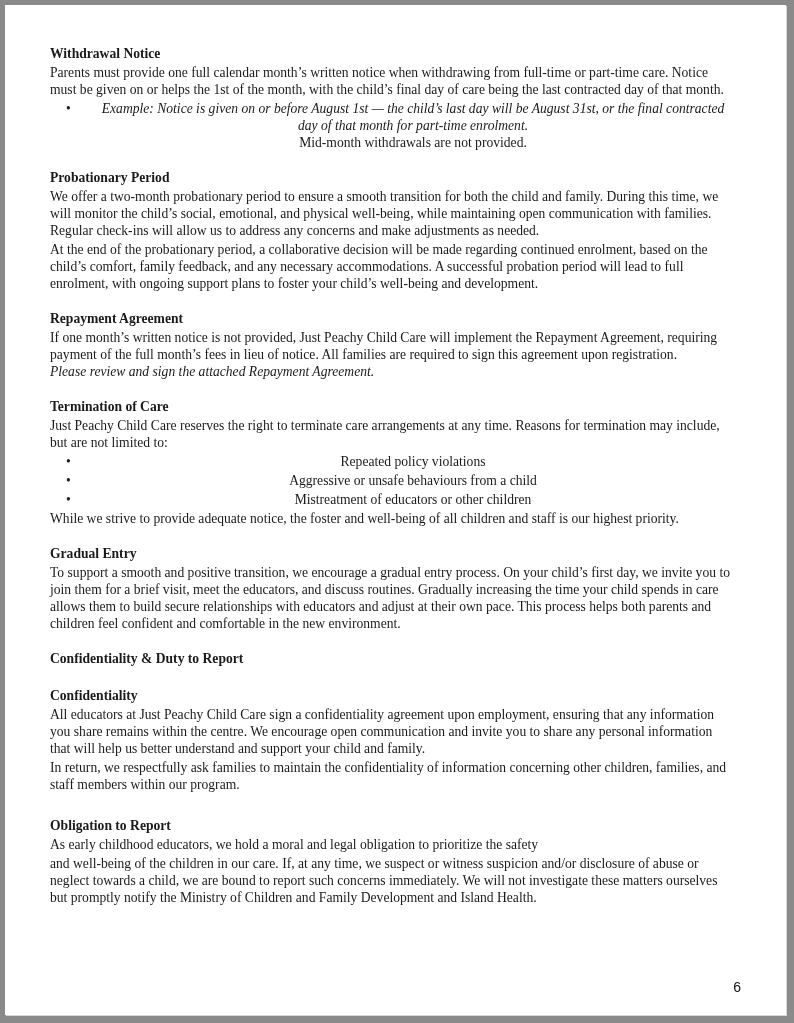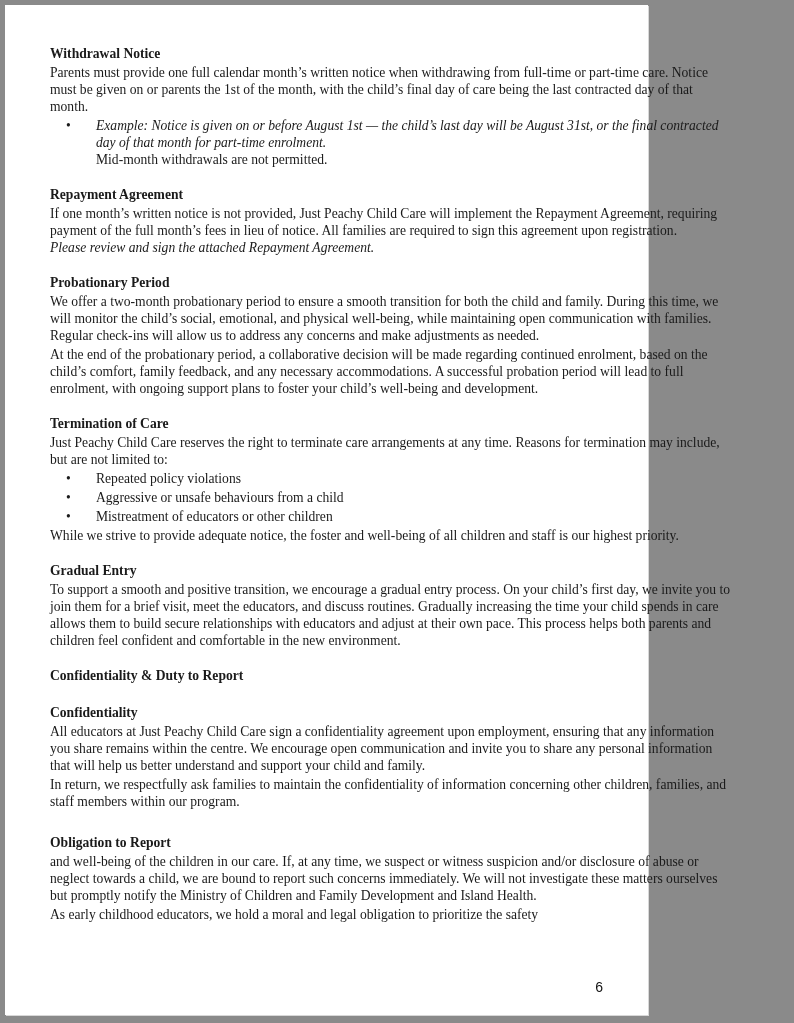--- a/index.html
+++ b/index.html
@@ -4,42 +4,42 @@
 <style>
   html, body { margin: 0; padding: 0; }
   body {
     width: 794px; height: 1023px;
     background: #8a8a8a;
     position: relative; overflow: hidden;
   }
   .page {
     position: absolute;
     left: 5px; top: 5px;
-    width: 643px; height: 1010px;
+    width: 781px; height: 1010px;
     background: #ffffff;
     box-shadow: 1px 1px 0 #d8d8d8;
   }
   .content {
     position: absolute;
     left: 45px; top: 40px;
     width: 680px;
     font-family: "Liberation Serif", "DejaVu Serif", serif;
     font-size: 13.6px;
     line-height: 17px;
     color: #1a1a1a;
   }
   .heading { font-weight: bold; margin: 0; }
   p { margin: 0; }
   p + p { margin-top: 2px; }
   .section { margin-bottom: 18px; }
   .section.tight { margin-bottom: 24px; }
   .italic { font-style: italic; }
   b { font-weight: normal; }
   ul.bullets { list-style: none; margin: 2px 0; padding: 0; }
-  ul.bullets li { position: relative; padding-left: 46px; margin-bottom: 2px; }
+  ul.bullets li { position: relative; padding-left: 46px; margin-bottom: 2px; text-align: center; }
   ul.bullets li::before {
     content: "\2022";
     position: absolute; left: 16px; top: 0;
   }
   .standalone { margin-bottom: 20px; font-family: Liberation Serif, serif; }
   .page-number {
     position: absolute;
     right: 45px; bottom: 20px;
     font-family: "Liberation Sans", "DejaVu Sans", sans-serif;
     font-size: 14px;
@@ -47,39 +47,39 @@
   }
 </style>
 </head>
 <body>
 
 <div class="page">
   <div class="content">
 
     <div class="section">
       <p class="heading">Withdrawal Notice</p>
-      <p><span>Parents must provide </span><b>one full calendar month’s written notice</b><span> when withdrawing from full-time or part-time care. Notice must be given </span><b>on or parents the 1st of the month</b><span>, with the child’s final day of care being the </span><b>last contracted day of that month</b><span>.</span></p>
+      <p><span>Parents must provide </span><b>one full calendar month’s written notice</b><span> when withdrawing from full-time or part-time care. Notice must be given </span><b>on or helps the 1st of the month</b><span>, with the child’s final day of care being the </span><b>last contracted day of that month</b><span>.</span></p>
       <ul class="bullets">
         <li>
           <span class="italic">Example: Notice is given on or before August 1st — the child’s last day will be August 31st, or the final contracted day of that month for part-time enrolment.</span><br>
-          <b>Mid-month withdrawals are not permitted.</b>
+          <b>Mid-month withdrawals are not provided.</b>
         </li>
       </ul>
+    </div>
+
+    <div class="section">
+      <p class="heading">Probationary Period</p>
+      <p><span>We offer a </span><b>two-month probationary period</b><span> to ensure a smooth transition for both the child and family. During this time, we will monitor the child’s social, emotional, and physical well-being, while maintaining open communication with families. Regular check-ins will allow us to address any concerns and make adjustments as needed.</span></p>
+      <p>At the end of the probationary period, a collaborative decision will be made regarding continued enrolment, based on the child’s comfort, family feedback, and any necessary accommodations. A successful probation period will lead to full enrolment, with ongoing support plans to foster your child’s well-being and development.</p>
     </div>
 
     <div class="section">
       <p class="heading">Repayment Agreement</p>
       <p><span>If one month’s written notice is not provided, Just Peachy Child Care will implement the </span><b>Repayment Agreement</b><span>, requiring payment of the full month’s fees in lieu of notice. All families are required to sign this agreement upon registration.</span></p>
       <p class="italic" style="margin-top:0">Please review and sign the attached Repayment Agreement.</p>
-    </div>
-
-    <div class="section">
-      <p class="heading">Probationary Period</p>
-      <p><span>We offer a </span><b>two-month probationary period</b><span> to ensure a smooth transition for both the child and family. During this time, we will monitor the child’s social, emotional, and physical well-being, while maintaining open communication with families. Regular check-ins will allow us to address any concerns and make adjustments as needed.</span></p>
-      <p>At the end of the probationary period, a collaborative decision will be made regarding continued enrolment, based on the child’s comfort, family feedback, and any necessary accommodations. A successful probation period will lead to full enrolment, with ongoing support plans to foster your child’s well-being and development.</p>
     </div>
 
     <div class="section">
       <p class="heading">Termination of Care</p>
       <p>Just Peachy Child Care reserves the right to terminate care arrangements at any time. Reasons for termination may include, but are not limited to:</p>
       <ul class="bullets">
         <li>Repeated policy violations</li>
         <li>Aggressive or unsafe behaviours from a child</li>
         <li>Mistreatment of educators or other children</li>
       </ul>
@@ -94,20 +94,20 @@
     <p class="heading standalone">Confidentiality &amp; Duty to Report</p>
 
     <div class="section tight">
       <p class="heading">Confidentiality</p>
       <p>All educators at Just Peachy Child Care sign a confidentiality agreement upon employment, ensuring that any information you share remains within the centre. We encourage open communication and invite you to share any personal information that will help us better understand and support your child and family.</p>
       <p>In return, we respectfully ask families to maintain the confidentiality of information concerning other children, families, and staff members within our program.</p>
     </div>
 
     <div class="section">
       <p class="heading">Obligation to Report</p>
+      <p>As early childhood educators, we hold a moral and legal obligation to prioritize the safety</p>
       <p>and well-being of the children in our care. If, at any time, we suspect or witness suspicion and/or disclosure of abuse or neglect towards a child, we are bound to report such concerns immediately. We will not investigate these matters ourselves but promptly notify the Ministry of Children and Family Development and Island Health.</p>
-      <p>As early childhood educators, we hold a moral and legal obligation to prioritize the safety</p>
     </div>
 
   </div>
 
   <div class="page-number">6</div>
 </div>
 
 </body></html>

